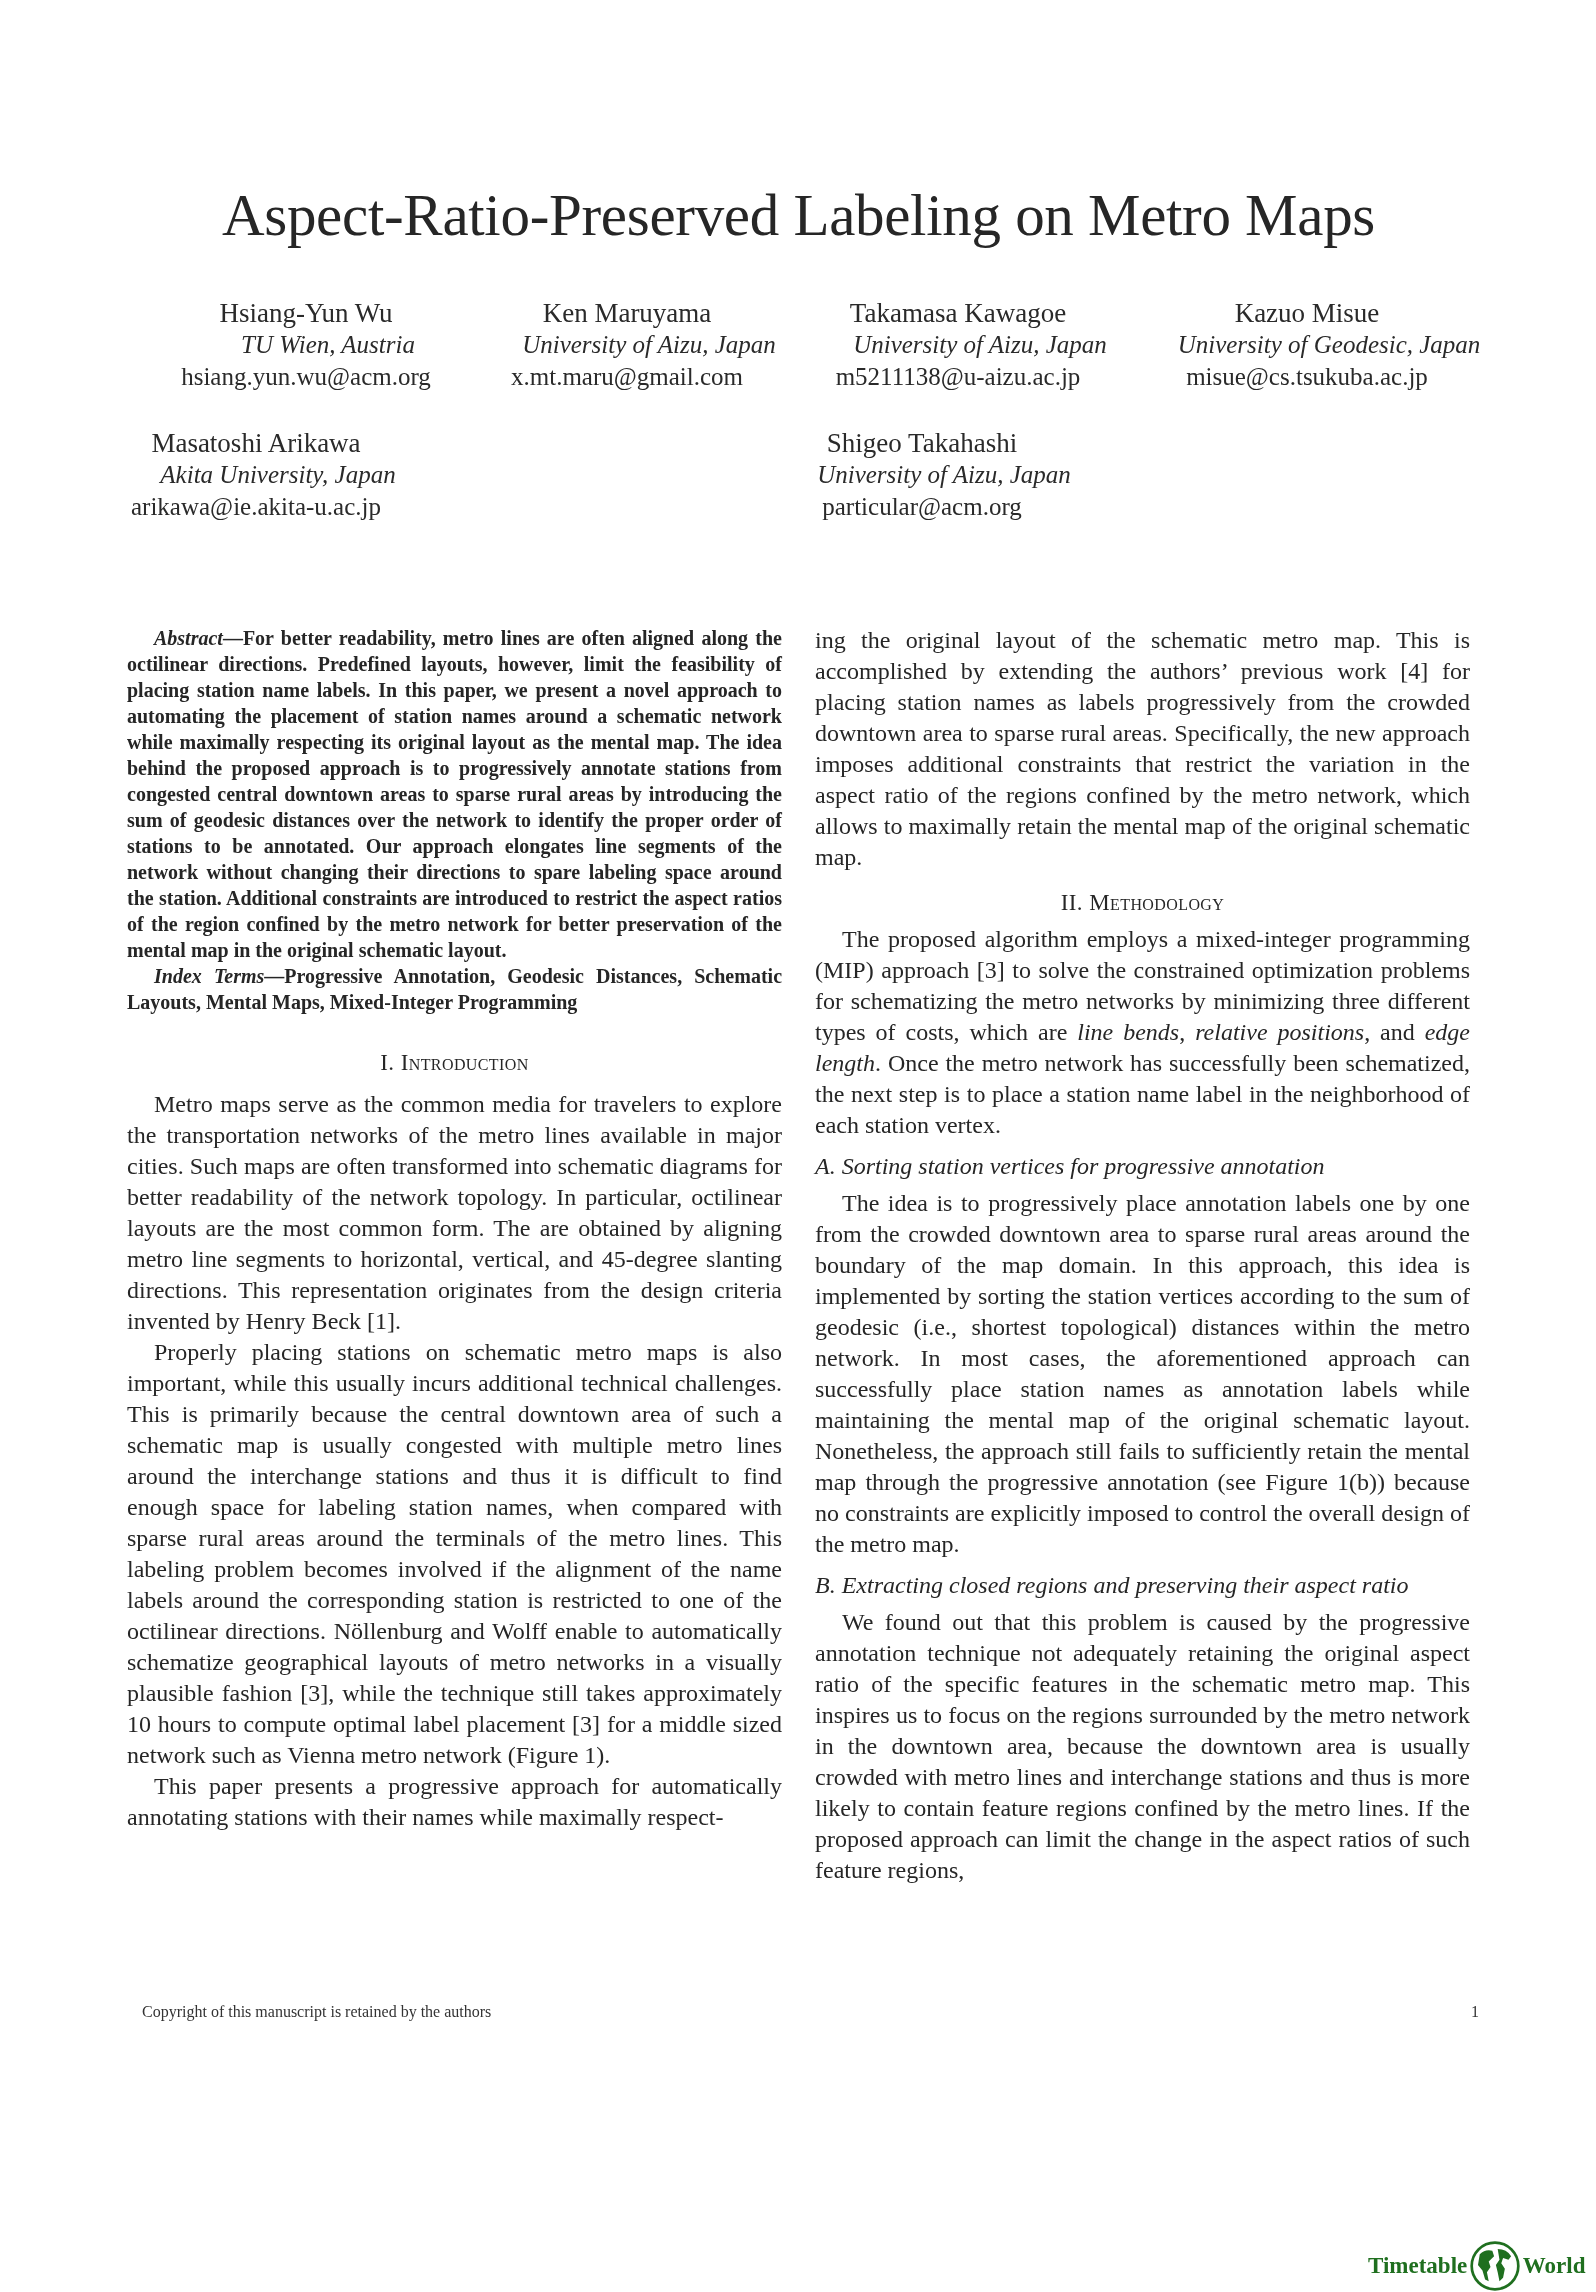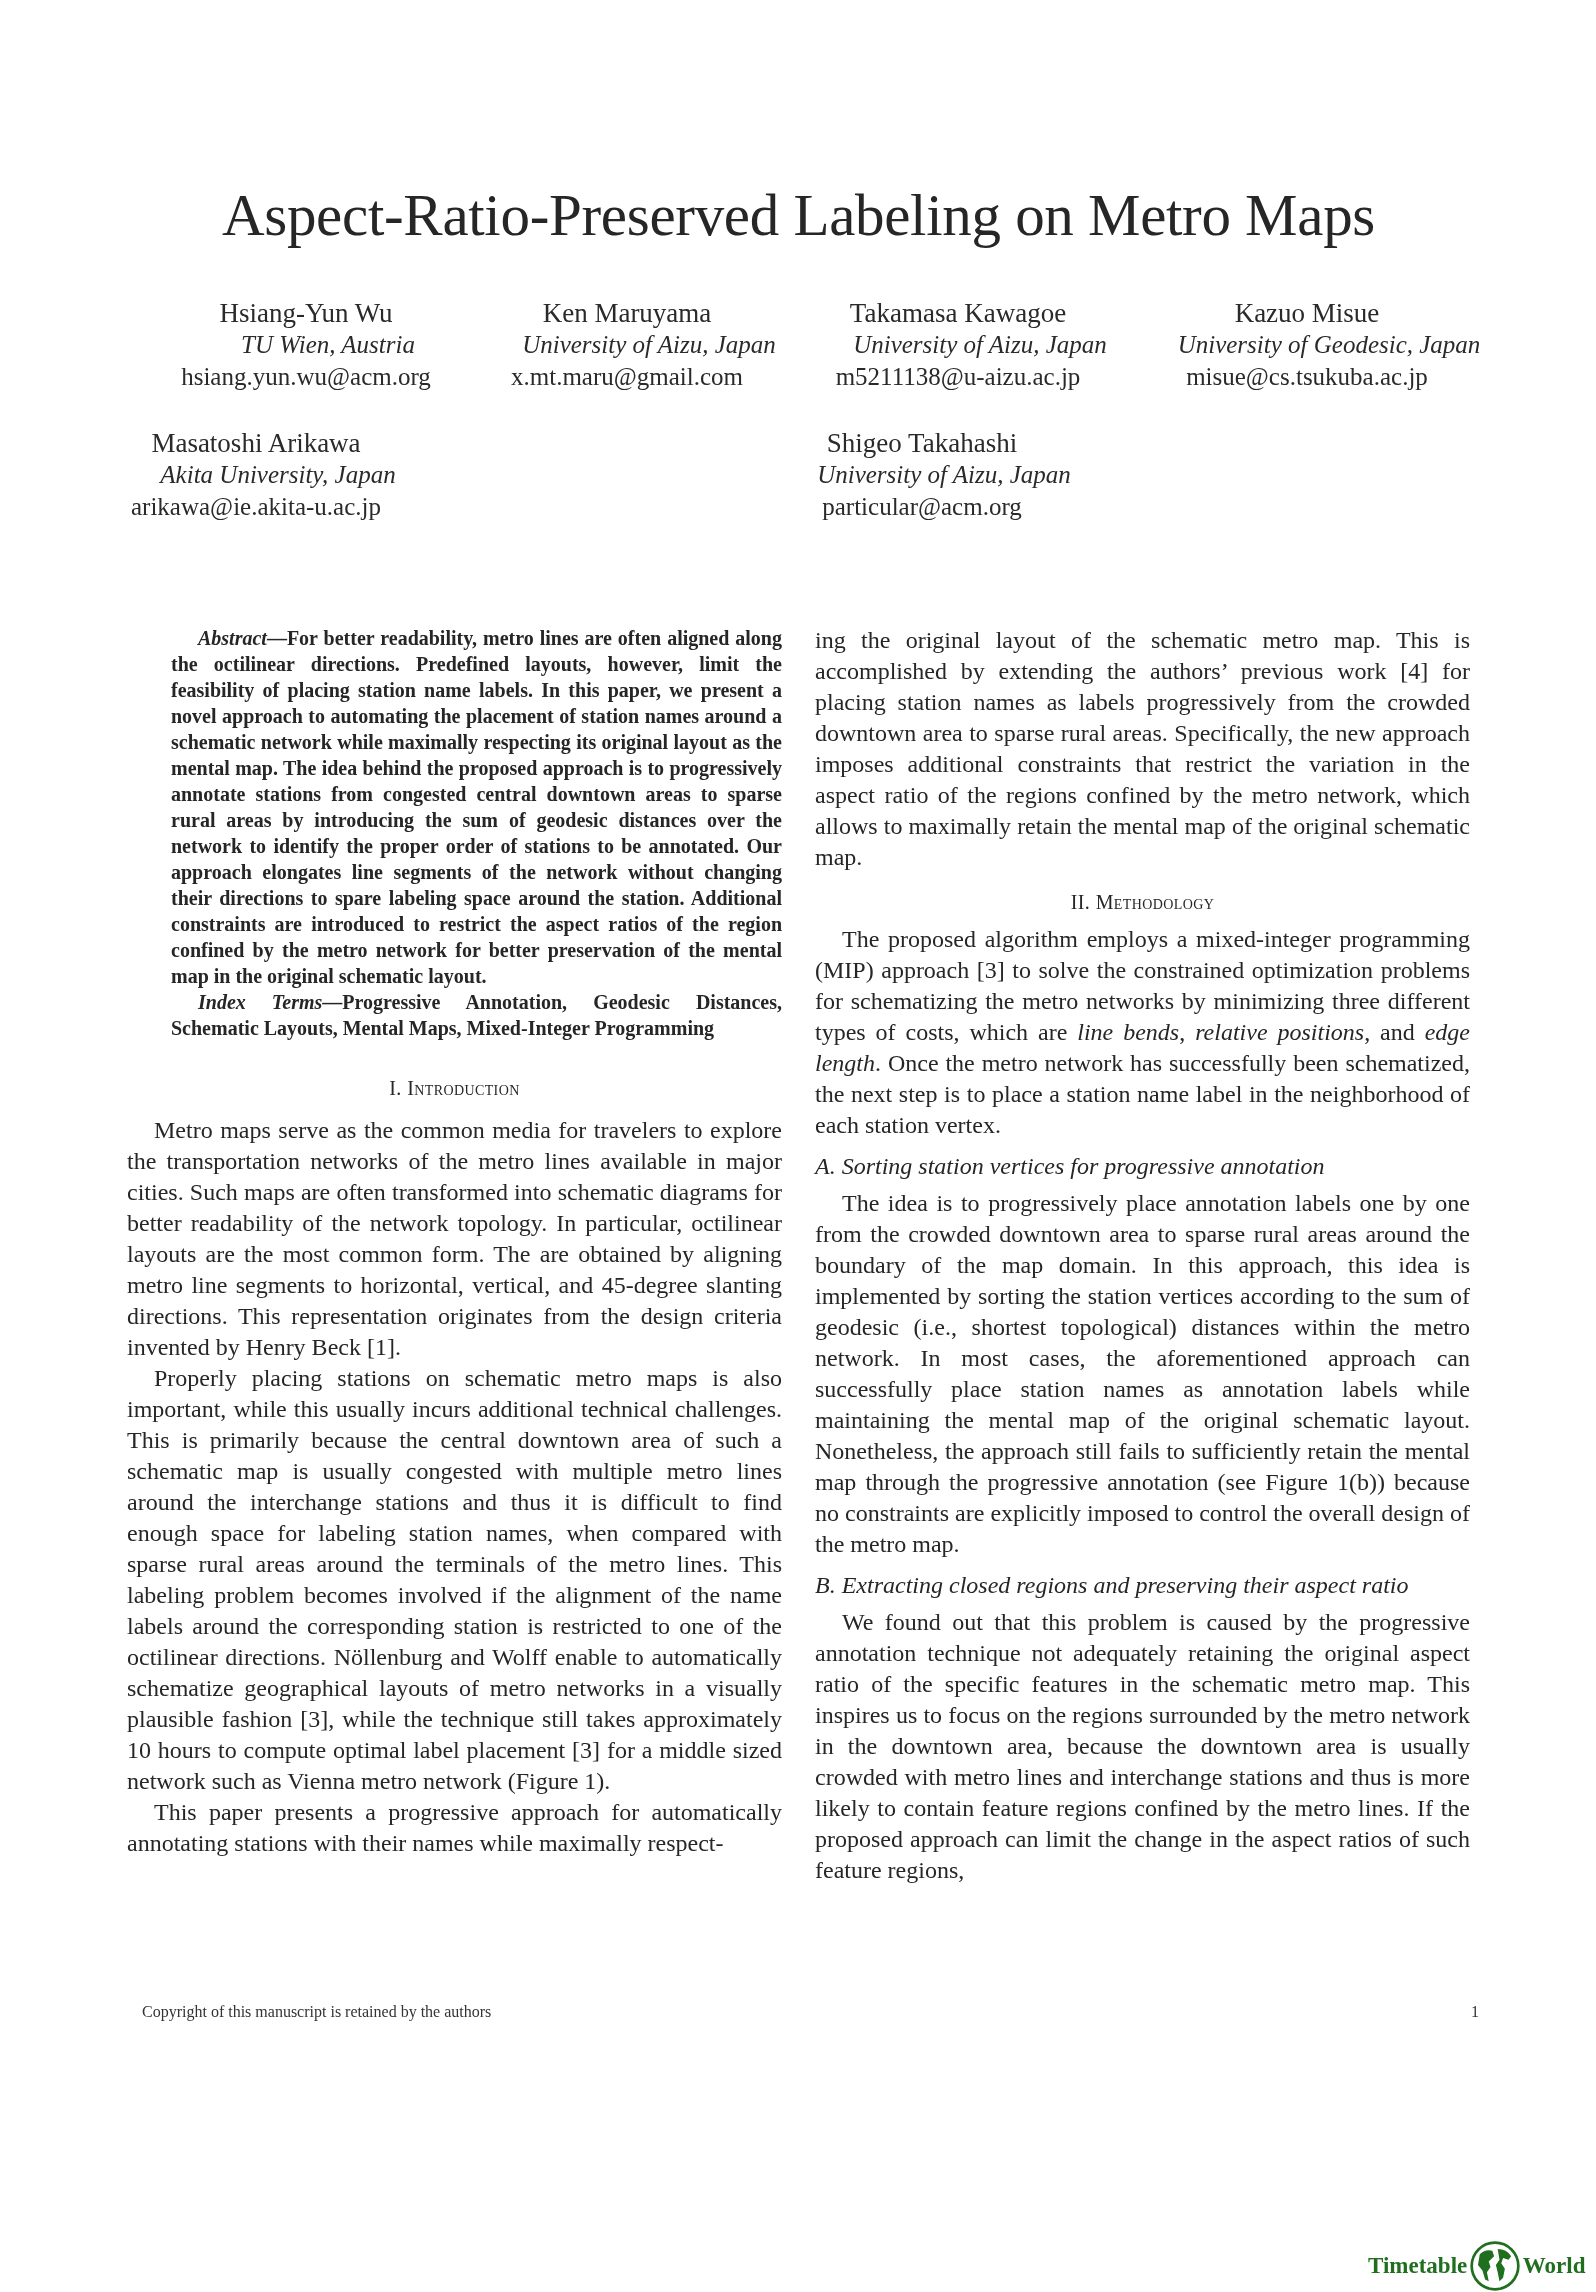--- a/index.html
+++ b/index.html
@@ -6,23 +6,23 @@
   body { width: 1597px; height: 2293px; position: relative; overflow: hidden;
          font-family: "Liberation Serif", "DejaVu Serif", serif; color: #222; }
   .title { position: absolute; left: 0; width: 1597px; top: 179px; text-align: center;
            font-size: 59px; line-height: 72px; color: #262626; letter-spacing: -0.3px; }
   .author { position: absolute; text-align: center; font-size: 25px; line-height: 32px; color: #2a2a2a; }
   .author .aff { font-style: italic; margin-left: 44px; }
   .author .name { font-size: 27px; }
   .col { position: absolute; width: 655px; font-size: 24px; line-height: 31px; text-align: justify; color: #262626; }
   .col p { margin: 0; text-indent: 27px; }
   .abstract { font-weight: bold; font-size: 20px; line-height: 26px; }
-  .abstract p { text-indent: 27px; margin-left: 44px; }
+  .abstract p { text-indent: 27px; }
   .abstract .lbl { font-style: italic; }
-  .sec-head { text-align: center; text-indent: 0 !important; font-size: 20px; letter-spacing: 0.4px; }
+  .sec-head { text-align: center; text-indent: 0 !important; font-size: 23px; letter-spacing: 0.4px; }
   .sec-head .sc { font-variant: small-caps; }
   .subsec { text-indent: 0 !important; font-style: italic; }
   em { font-style: italic; }
   .footer-left { position: absolute; left: 118px; top: 2003px; font-size: 16px; color: #333; margin-left: 24px; }
   .footer-right { position: absolute; left: 1471px; top: 2003px; font-size: 16px; color: #333; }
   .watermark { position: absolute; left: 1368px; top: 2239px; height: 54px; display: flex; align-items: center;
                color: #1f6f1f; font-weight: bold; font-size: 23px; }
   .watermark svg { margin: 0 1.8px; }
 </style>
 </head>

